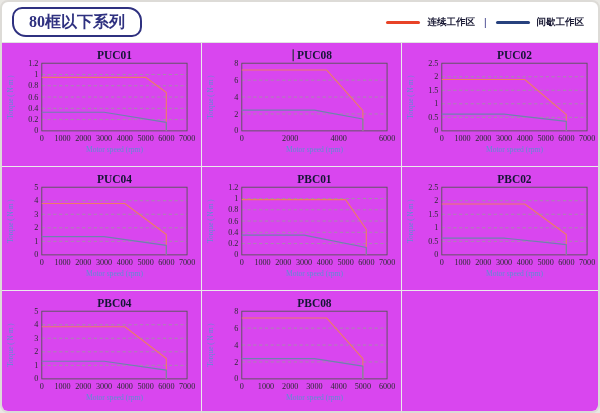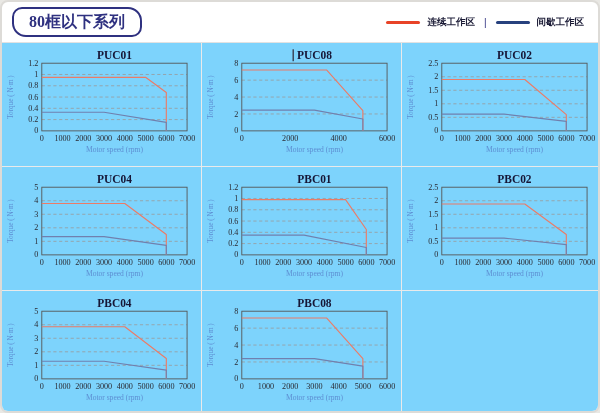--- a/index.html
+++ b/index.html
@@ -20,21 +20,21 @@
   }
   .legend{display:flex;align-items:center;font-size:9.5px;font-weight:bold;color:#1a1a35;}
   .swatch{display:inline-block;width:34px;height:3px;border-radius:2px;margin-right:7px;}
   .legend-sep{color:#2f3180;font-weight:normal;margin:0 9px;font-size:10px;}
   .grid{
     display:grid;grid-template-columns:200px 200px 200px;grid-auto-rows:124px;
     border-top:1px solid #e2e2e2;
   }
   .cell{
     border-right:1px solid #eaeaea;border-bottom:1px solid #eaeaea;
-    box-sizing:border-box;padding-top:3px;background:#7dd3fc;
+    box-sizing:border-box;padding-top:3px;background:#d946ef;
   }
   .cell:nth-child(3n){border-right:none;}
   .cell:nth-child(n+7){border-bottom:none;}
   .cell svg{display:block;}
   .cell svg text{font-family:"Liberation Serif","DejaVu Serif",serif;}
 </style>
 </head>
 <body>
 
 <div class="page">

